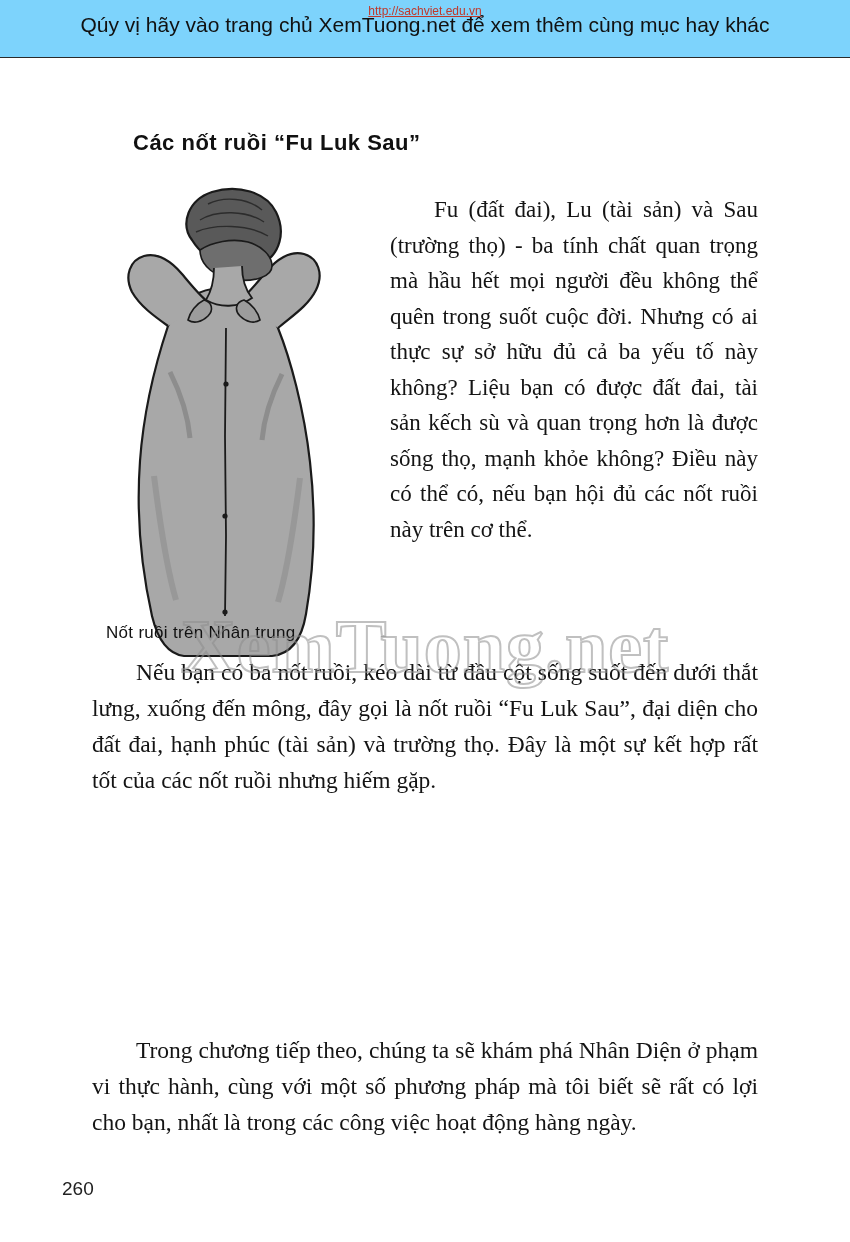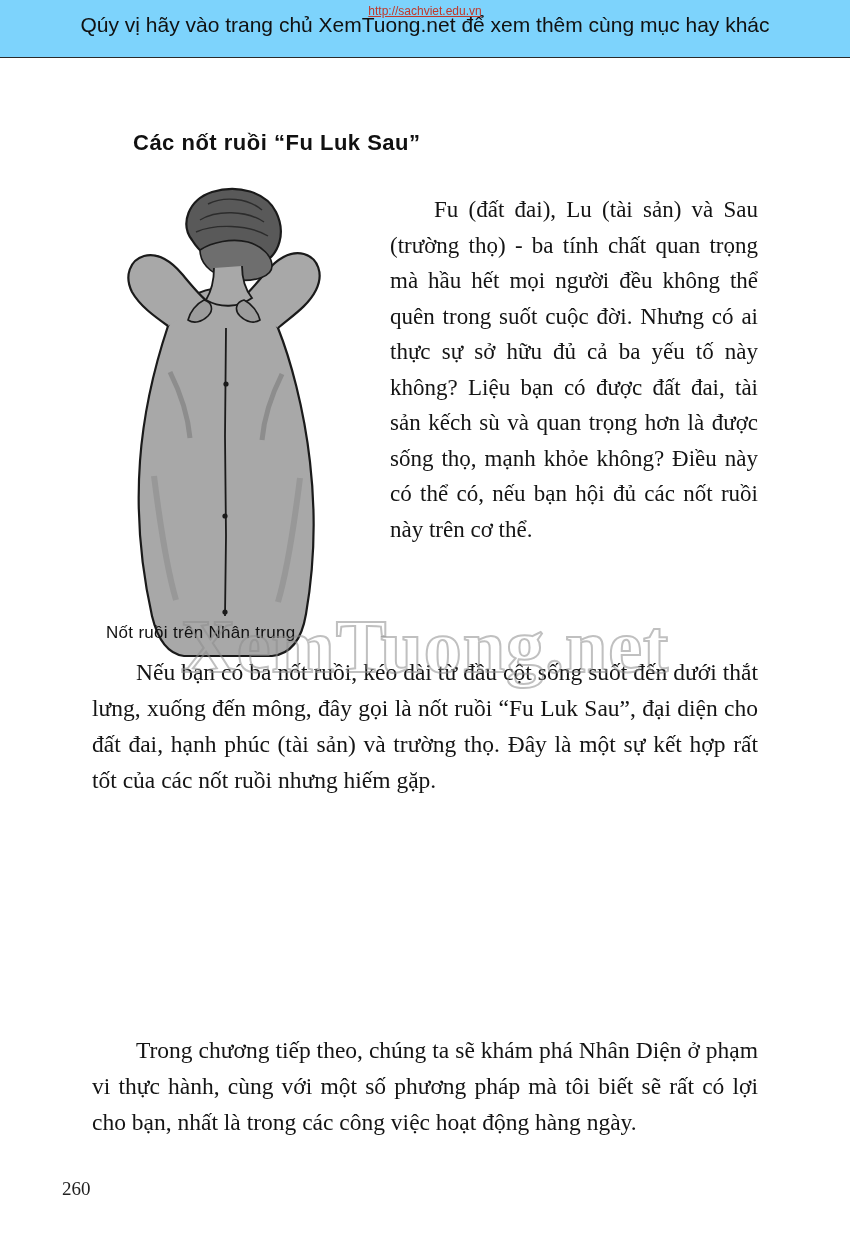--- a/index.html
+++ b/index.html
@@ -108,21 +108,21 @@
   .full p:last-child { margin-bottom: 0; }
 
   .block-1 { top: 596px; }
   .block-2 { top: 776px; }
   .block-3 { top: 940px; margin-top: 34px; }
 
   .folio {
     position: absolute;
     left: 62px;
     top: 1120px;
-    font-family: Liberation Serif, serif;
+    font-family: Liberation Sans, sans-serif;
     font-size: 19px;
     color: #222;
   }
 
   
   .watermark {
     position: absolute;
     left: 60px;
     top: 545px;
     width: 730px;

